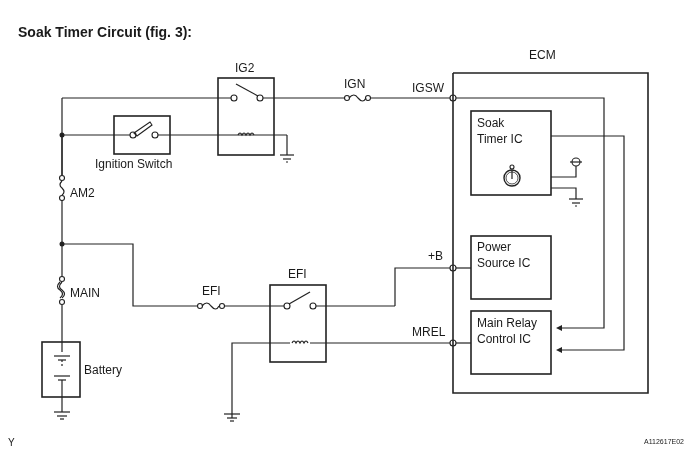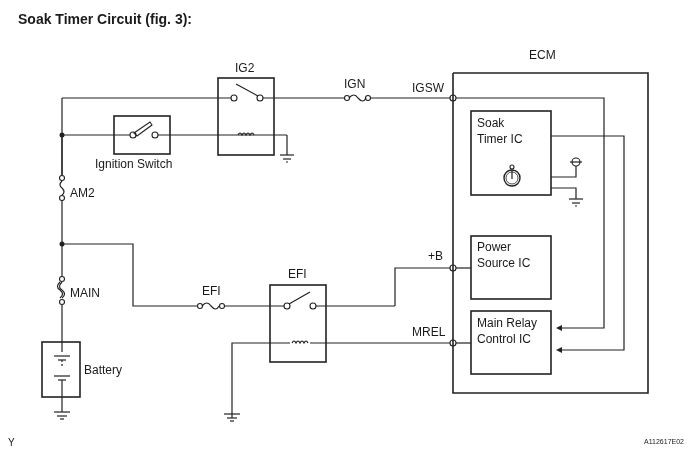--- a/index.html
+++ b/index.html
@@ -1,17 +1,17 @@
 <!DOCTYPE html>
 <html><head>
   <meta charset="utf-8">
   <style>
     html, body { margin: 0; padding: 0; background: #ffffff; }
     body { width: 694px; height: 458px; position: relative; overflow: hidden; font-family: "Liberation Sans", sans-serif; color: #1a1a1a; }
-    .title { position: absolute; left: 18px; top: 11px; font-size: 14px; font-weight: bold; }
+    .title { position: absolute; left: 18px; top: 24px; font-size: 14px; font-weight: bold; }
     .fig-ref { position: absolute; right: 10px; top: 438px; font-size: 7px; }
     .corner { position: absolute; left: 8px; top: 437px; font-size: 10px; }
     svg { position: absolute; left: 0; top: 0; }
     svg text { font-family: "Liberation Sans", sans-serif; font-size: 12px; fill: #1a1a1a; }
     .w { stroke: #222; stroke-width: 1.2; fill: none; }
     .box { stroke: #222; stroke-width: 1.6; fill: none; }
     .term { stroke: #222; stroke-width: 1.1; fill: #fff; }
   </style>
 </head>
 <body>

